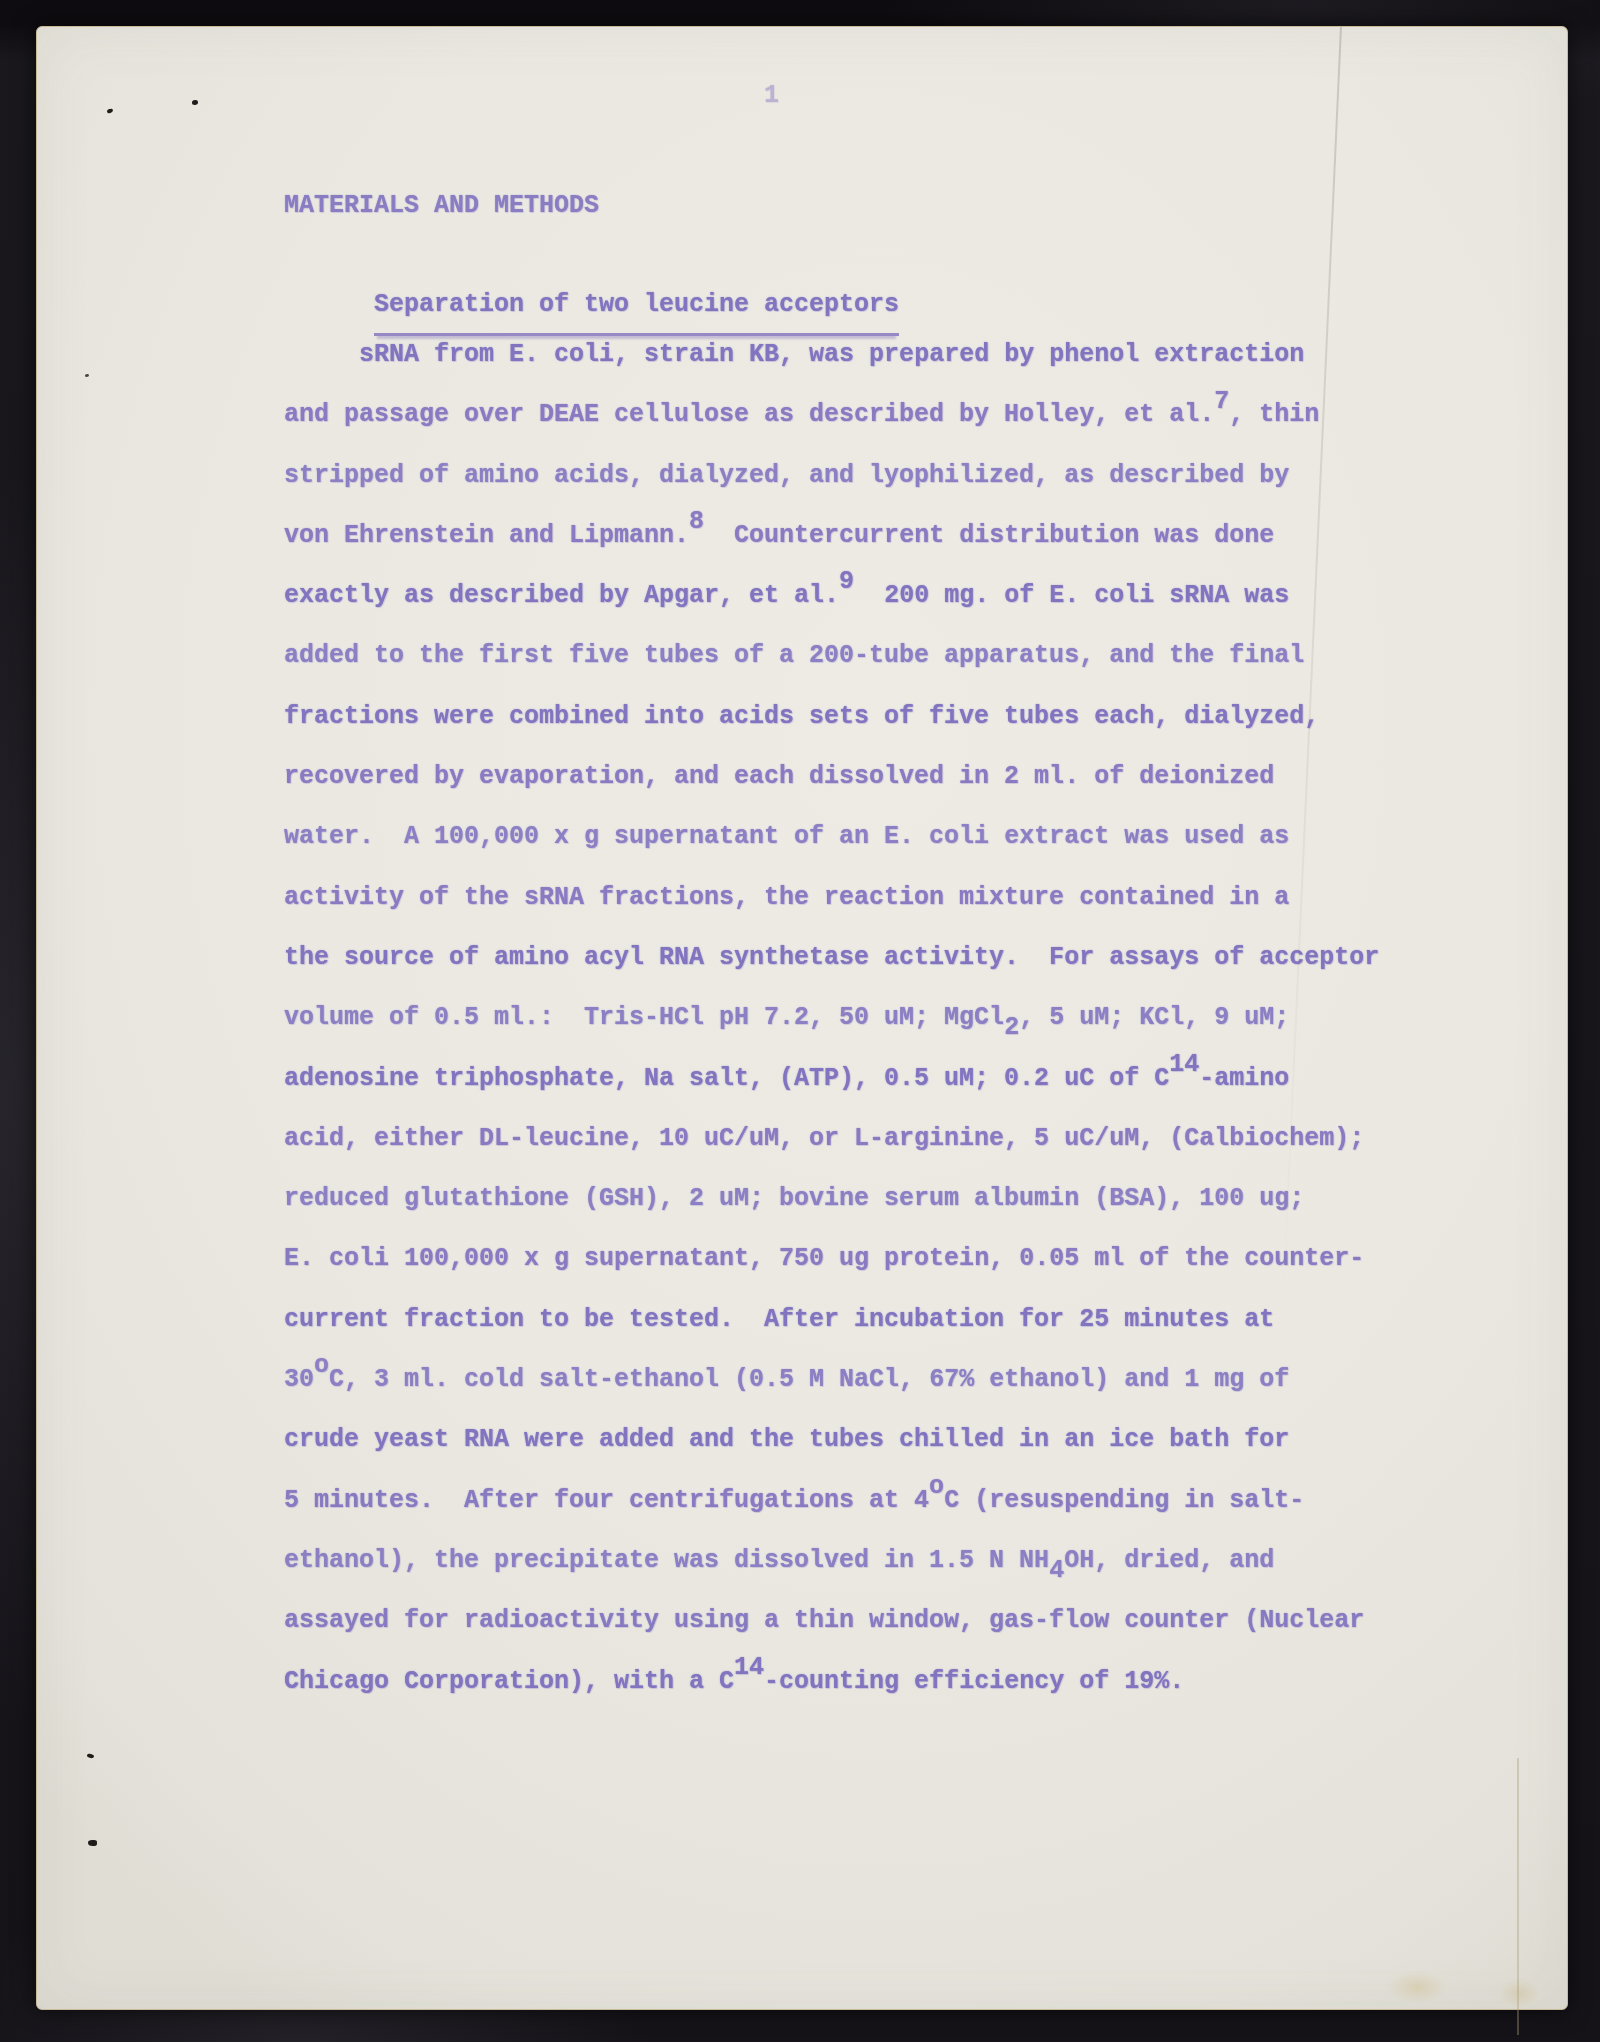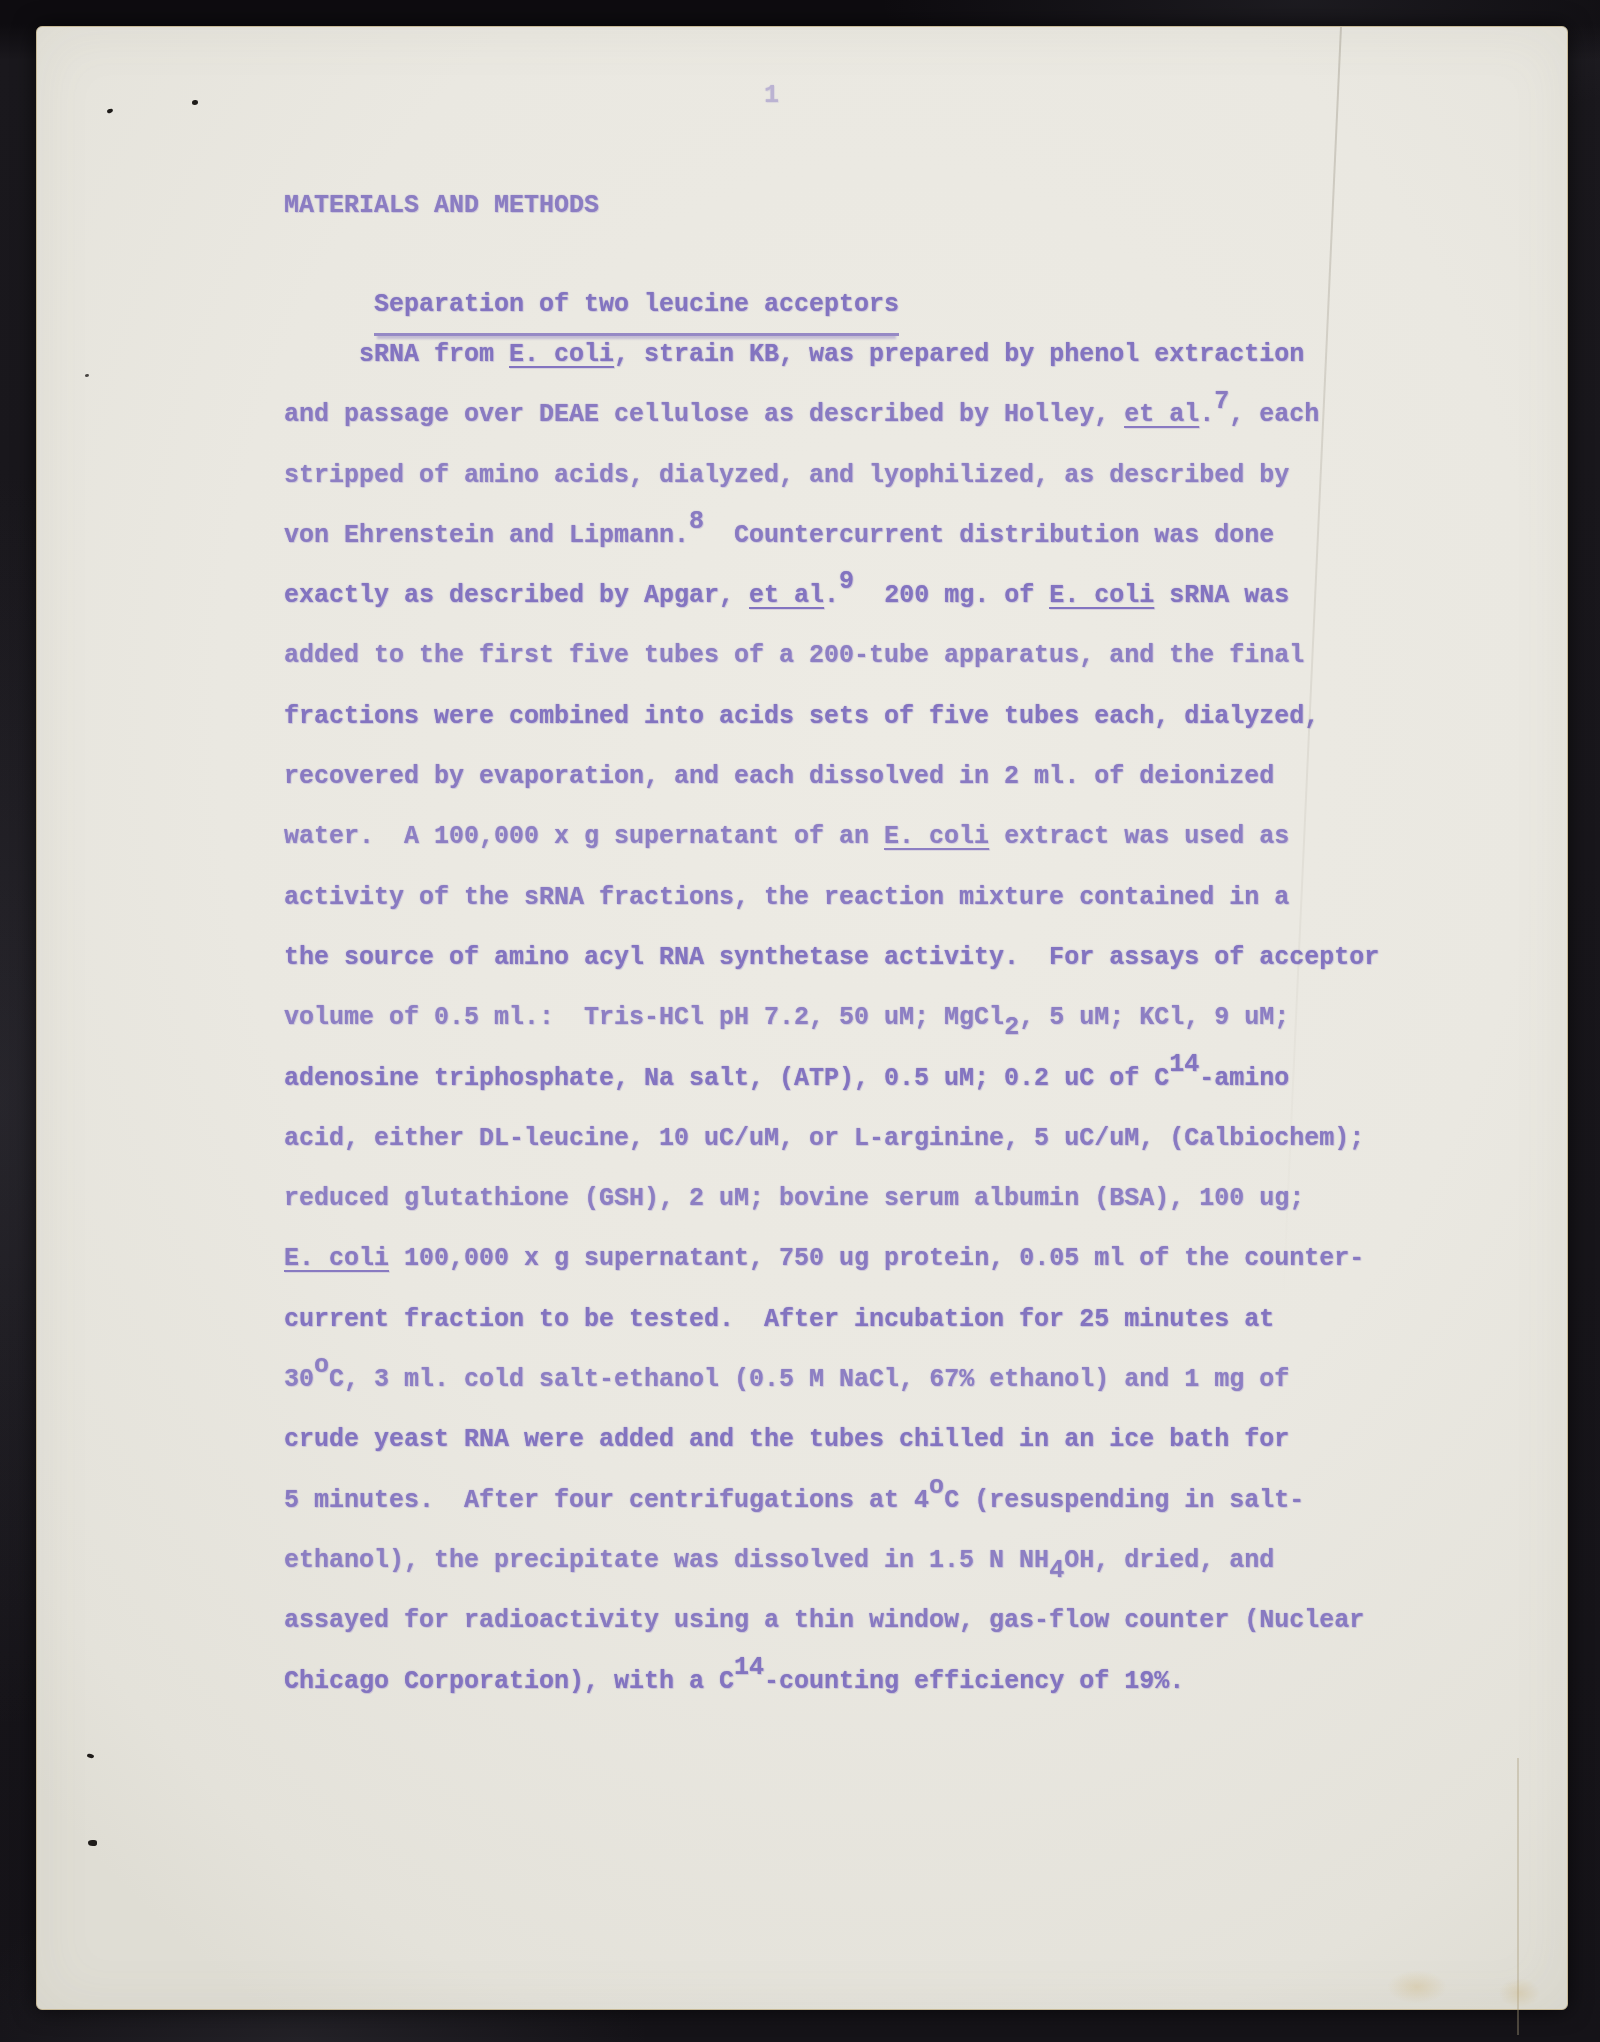--- a/index.html
+++ b/index.html
@@ -45,21 +45,21 @@
     border-bottom:3px solid rgba(131,116,190,0.82);
     box-shadow:0 6px 2px -3px rgba(131,116,190,0.38);
   }
   .body{
     position:absolute;left:247px;top:298px;width:1180px;
     font-size:25px;line-height:60.3px;
   }
   .tline{white-space:pre;height:60.3px;}
   .tline:nth-child(2n){opacity:0.94;}
   .tline:nth-child(3n){opacity:0.90;}
-  .u{text-decoration:underline;text-decoration-thickness:2px;text-underline-offset:5px;}
+  .u{text-decoration-thickness:2px;text-underline-offset:5px;}
   .sup{position:relative;top:-0.55em;}
   .sub{position:relative;top:0.4em;}
   .speck{position:absolute;background:#1f1c1a;border-radius:50% 40% 55% 45%;}
   .speck.a{left:70px;top:82px;width:6px;height:4px;transform:rotate(-20deg);}
   .speck.b{left:155px;top:73px;width:6px;height:5px;}
   .speck.c{left:48px;top:347px;width:4px;height:3px;opacity:.8;}
   .speck.d{left:50px;top:1727px;width:7px;height:4px;transform:rotate(15deg);}
   .speck.e{left:51px;top:1813px;width:9px;height:6px;border-radius:60% 40% 50% 70%;}
   .crease{
     position:absolute;left:1303px;top:0px;width:2px;height:1280px;
@@ -81,21 +81,21 @@
 
 <div class="scene">
   <div class="paper">
     <div class="pagenum ink">1</div>
     <div class="heading ink">MATERIALS AND METHODS</div>
     <div class="subheading ink">
       <span class="subheading-text">Separation of two leucine acceptors</span>
     </div>
     <div class="body ink">
         <div class="tline"><span>     sRNA from </span><span class="u">E. coli</span><span>, strain KB, was prepared by phenol extraction</span></div>
-        <div class="tline"><span>and passage over DEAE cellulose as described by Holley, </span><span class="u">et al</span><span>.</span><span class="sup">7</span><span>, each</span></div>
+        <div class="tline"><span>and passage over DEAE cellulose as described by Holley, </span><span class="u">et al</span><span>.</span><span class="sup">7</span><span>, thin</span></div>
         <div class="tline"><span>stripped of amino acids, dialyzed, and lyophilized, as described by</span></div>
         <div class="tline"><span>von Ehrenstein and Lipmann.</span><span class="sup">8</span><span>  Countercurrent distribution was done</span></div>
         <div class="tline"><span>exactly as described by Apgar, </span><span class="u">et al</span><span>.</span><span class="sup">9</span><span>  200 mg. of </span><span class="u">E. coli</span><span> sRNA was</span></div>
         <div class="tline"><span>added to the first five tubes of a 200-tube apparatus, and the final</span></div>
         <div class="tline"><span>fractions were combined into acids sets of five tubes each, dialyzed,</span></div>
         <div class="tline"><span>recovered by evaporation, and each dissolved in 2 ml. of deionized</span></div>
         <div class="tline"><span>water.  A 100,000 x g supernatant of an </span><span class="u">E. coli</span><span> extract was used as</span></div>
         <div class="tline"><span>activity of the sRNA fractions, the reaction mixture contained in a</span></div>
         <div class="tline"><span>the source of amino acyl RNA synthetase activity.  For assays of acceptor</span></div>
         <div class="tline"><span>volume of 0.5 ml.:  Tris-HCl pH 7.2, 50 uM; MgCl</span><span class="sub">2</span><span>, 5 uM; KCl, 9 uM;</span></div>

